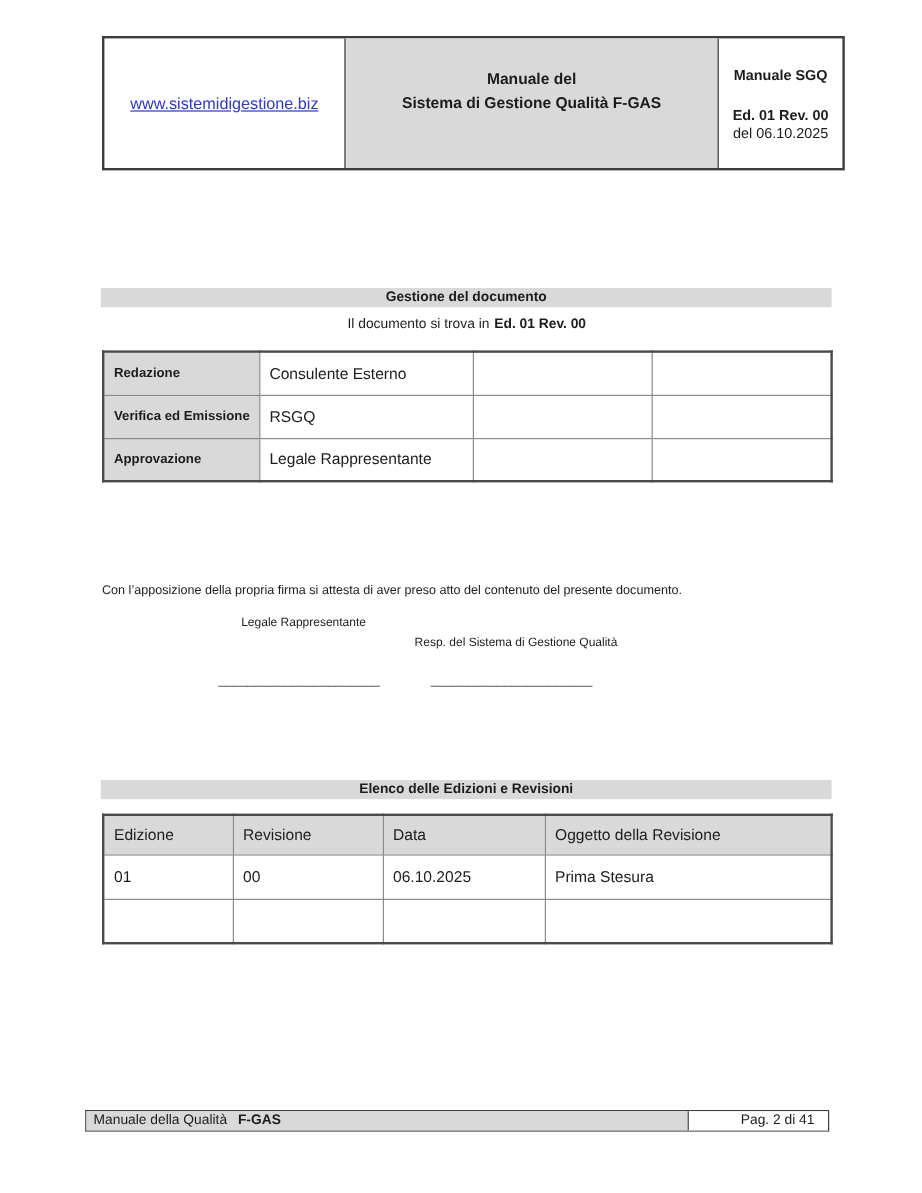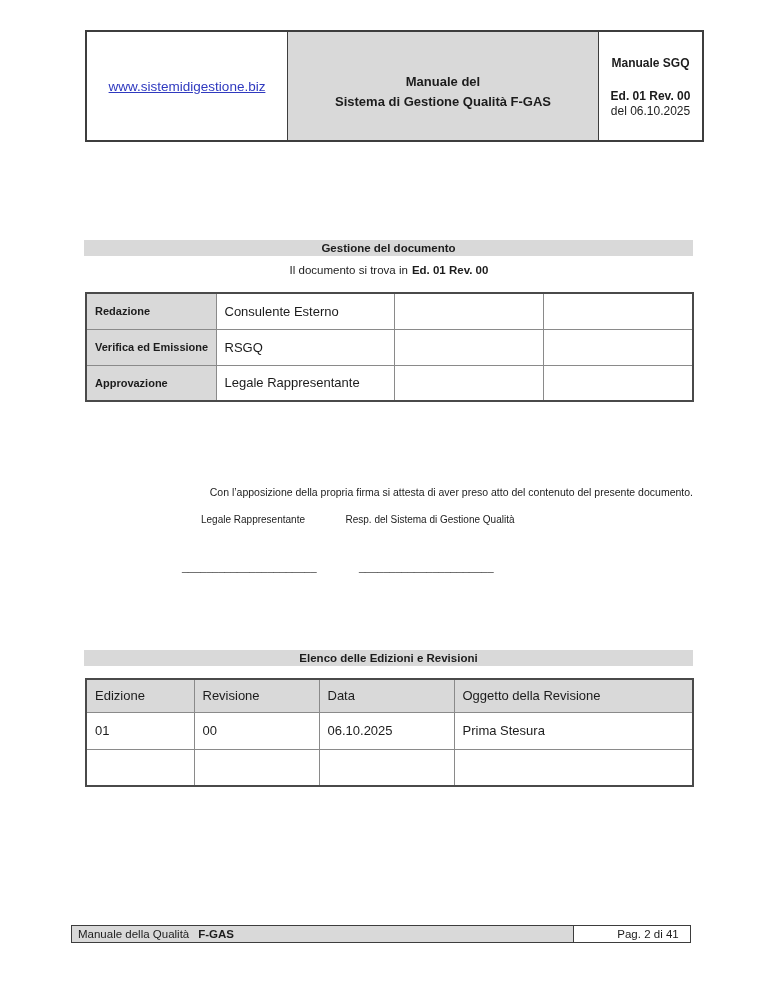--- a/index.html
+++ b/index.html
@@ -10,21 +10,21 @@
   }
 
   
   .header-table {
     position:absolute; left:85px; top:30px; width:619px; height:112px;
     display:flex; border:2px solid #3d3d3d; background:#fff;
   }
   .header-cell { display:flex; flex-direction:column; justify-content:center; align-items:center; }
   .hc-left  { width:200px; }
   .hc-center{ width:312px; background:#d9d9d9; border-left:1px solid #3d3d3d; border-right:1px solid #3d3d3d;
-              justify-content:flex-start; padding-top:40px; text-align:center; }
+              justify-content:flex-start; padding-top:24px; text-align:center; }
   .hc-right { flex:1; justify-content:flex-start; padding-top:24px; text-align:center; }
   .website-link { font-size:13.5px; color:#2f39bf; text-decoration:underline; cursor:pointer; }
   .doc-title { font-size:13px; font-weight:bold; line-height:20px; }
   .hr-code { font-size:12px; font-weight:bold; line-height:15px; }
   .hr-ed   { font-size:12px; font-weight:bold; line-height:15px; margin-top:18px; }
   .hr-date { font-size:12px; line-height:15px; }
 
   
   .section-bar {
     position:absolute; left:84px; width:609px; height:16px; background:#d9d9d9;
@@ -60,25 +60,25 @@
   .t-revisions tr.hdr { height:33px; }
   .t-revisions tr.data { height:37px; }
   .t-revisions th { background:#d9d9d9; font-weight:bold; font-size:11.5px; }
   .t-revisions td { font-size:12.5px; }
   .t-revisions .c1 { width:108px; } .t-revisions .c2 { width:125px; }
   .t-revisions .c3 { width:135px; } .t-revisions .c4 { width:239px; }
 
   
   .signing-statement {
     position:absolute; left:85px; top:486px; width:608px;
-    text-align:right; font-size:10.5px;
+    text-align:left; font-size:10.5px;
   }
   .signer-role { position:absolute; top:514px; text-align:center; font-size:10px; }
   .role-left  { left:158px; width:190px; }
-  .role-right { left:330px; width:200px; }
+  .role-right { left:330px; width:200px;margin-top:16px; }
   .signature-line { position:absolute; top:561px; font-size:11px; color:#3c3c3c; letter-spacing:0; }
   .sig-left  { left:182px; }
   .sig-right { left:359px; }
 
   
   .footer-bar {
     position:absolute; left:71px; top:925px; width:620px; height:18px;
     display:flex; border:1.5px solid #3d3d3d; font-size:11.5px;
   }
   .footer-left {

